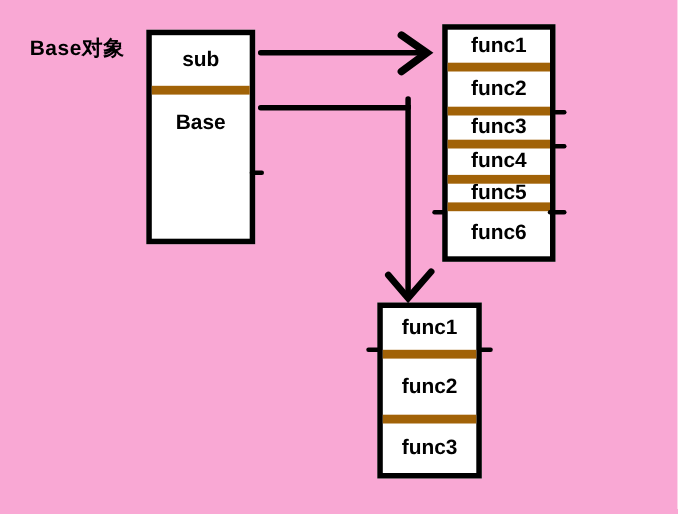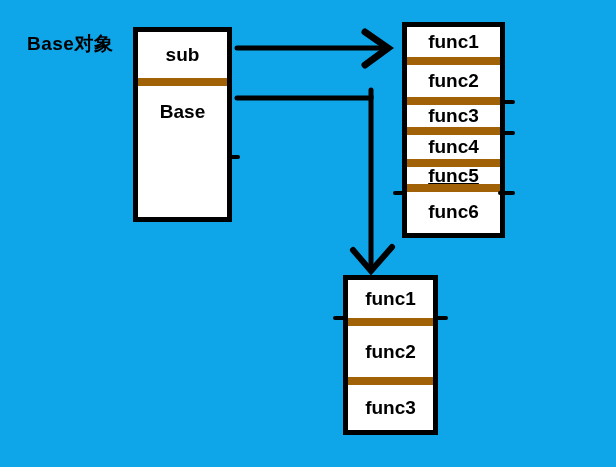--- a/index.html
+++ b/index.html
@@ -5,21 +5,21 @@
   html, body {
     margin: 0;
     padding: 0;
     background: #ffffff;
     font-family: "Liberation Sans", "DejaVu Sans", sans-serif;
   }
   .canvas {
     position: relative;
     width: 616px;
     height: 467px;
-    background: #0ea5e9;
+    background: #f9a8d4;
     overflow: hidden;
   }
   .diagram-title {
     position: absolute;
     left: 27px;
     top: 31px;
     font-size: 19px;
     font-weight: bold;
     color: #000000;
     letter-spacing: 0.5px;
@@ -70,21 +70,21 @@
   <div class="stack" id="base-object-stack">
     <div class="cell" style="height:46px;">sub</div>
     <div class="cell" style="height:59px;">Base</div>
   </div>
 
   <div class="stack" id="sub-vtable-stack">
     <div class="cell" style="height:32px;">func1</div>
     <div class="cell" style="height:43px;">func2</div>
     <div class="cell" style="height:31px;">func3</div>
     <div class="cell" style="height:34px;">func4</div>
-    <div class="cell" style="height:26px;text-decoration:underline;">func5</div>
+    <div class="cell" style="height:26px;">func5</div>
     <div class="cell" style="height:52px;">func6</div>
   </div>
 
   <div class="stack" id="base-vtable-stack">
     <div class="cell" style="height:38px;">func1</div>
     <div class="cell" style="height:59px;">func2</div>
     <div class="cell" style="height:53px;">func3</div>
   </div>
 
   <svg class="arrows-layer" width="616" height="467" viewBox="0 0 616 467" xmlns="http://www.w3.org/2000/svg">

